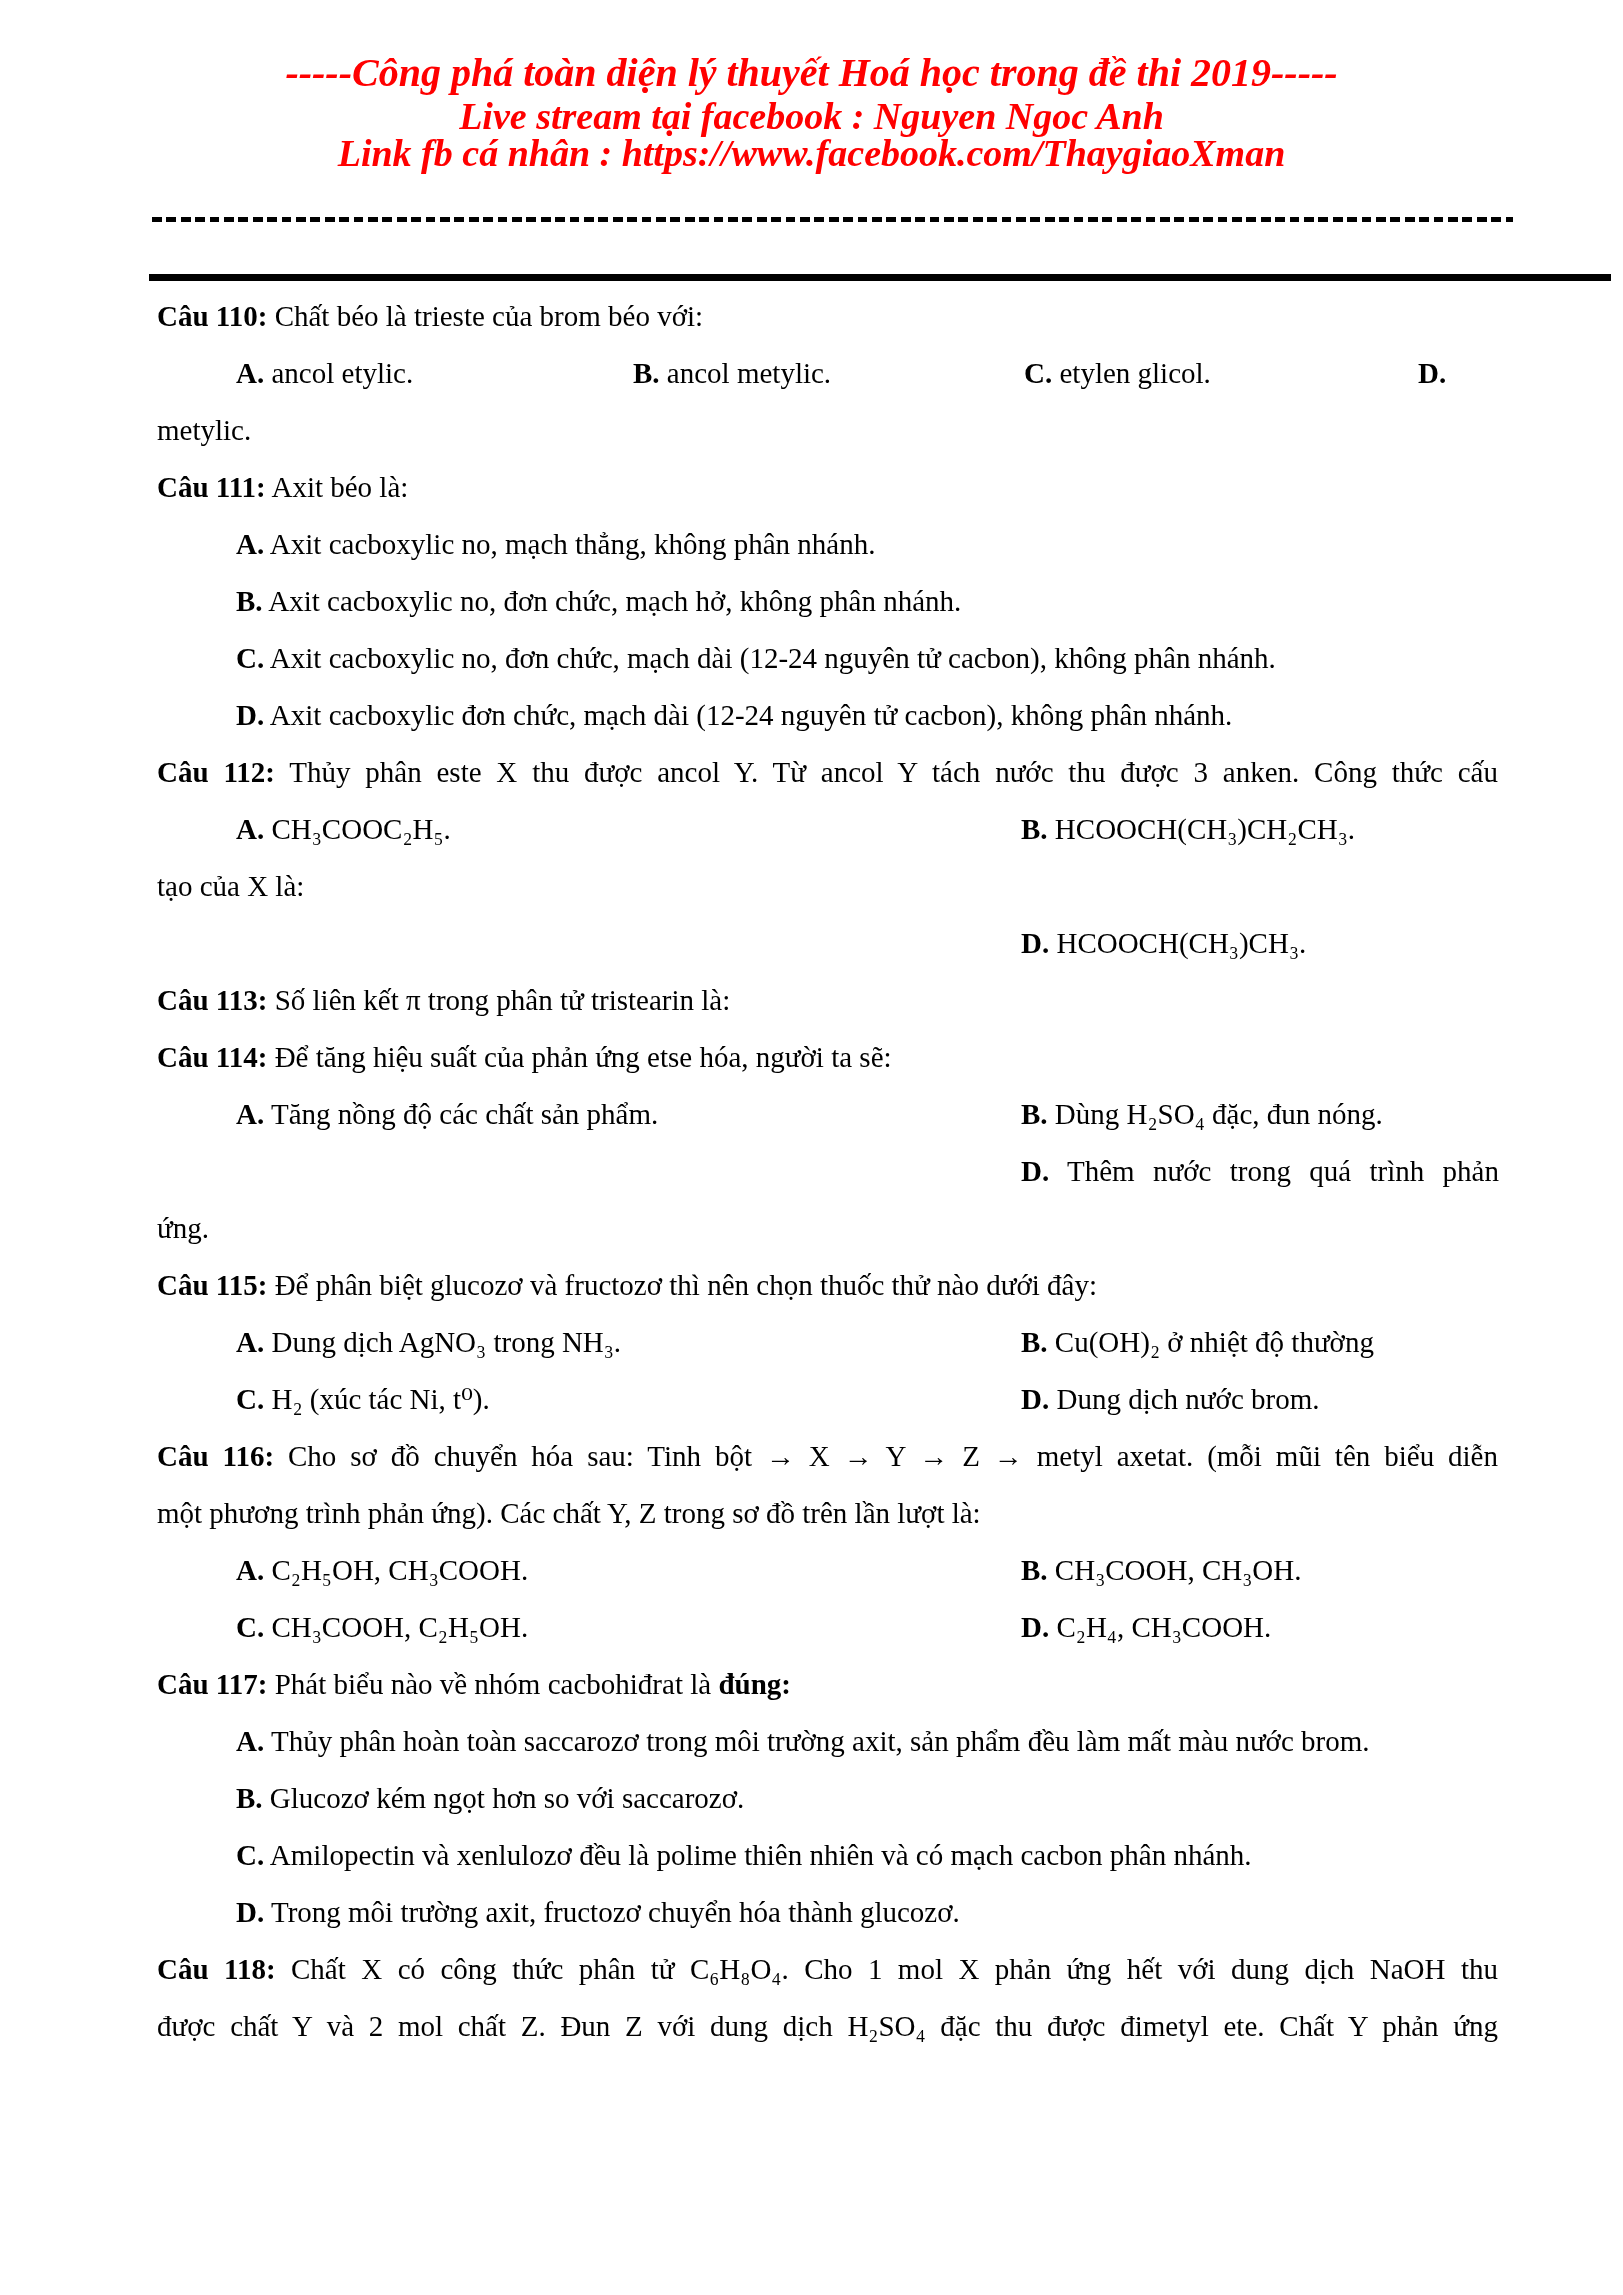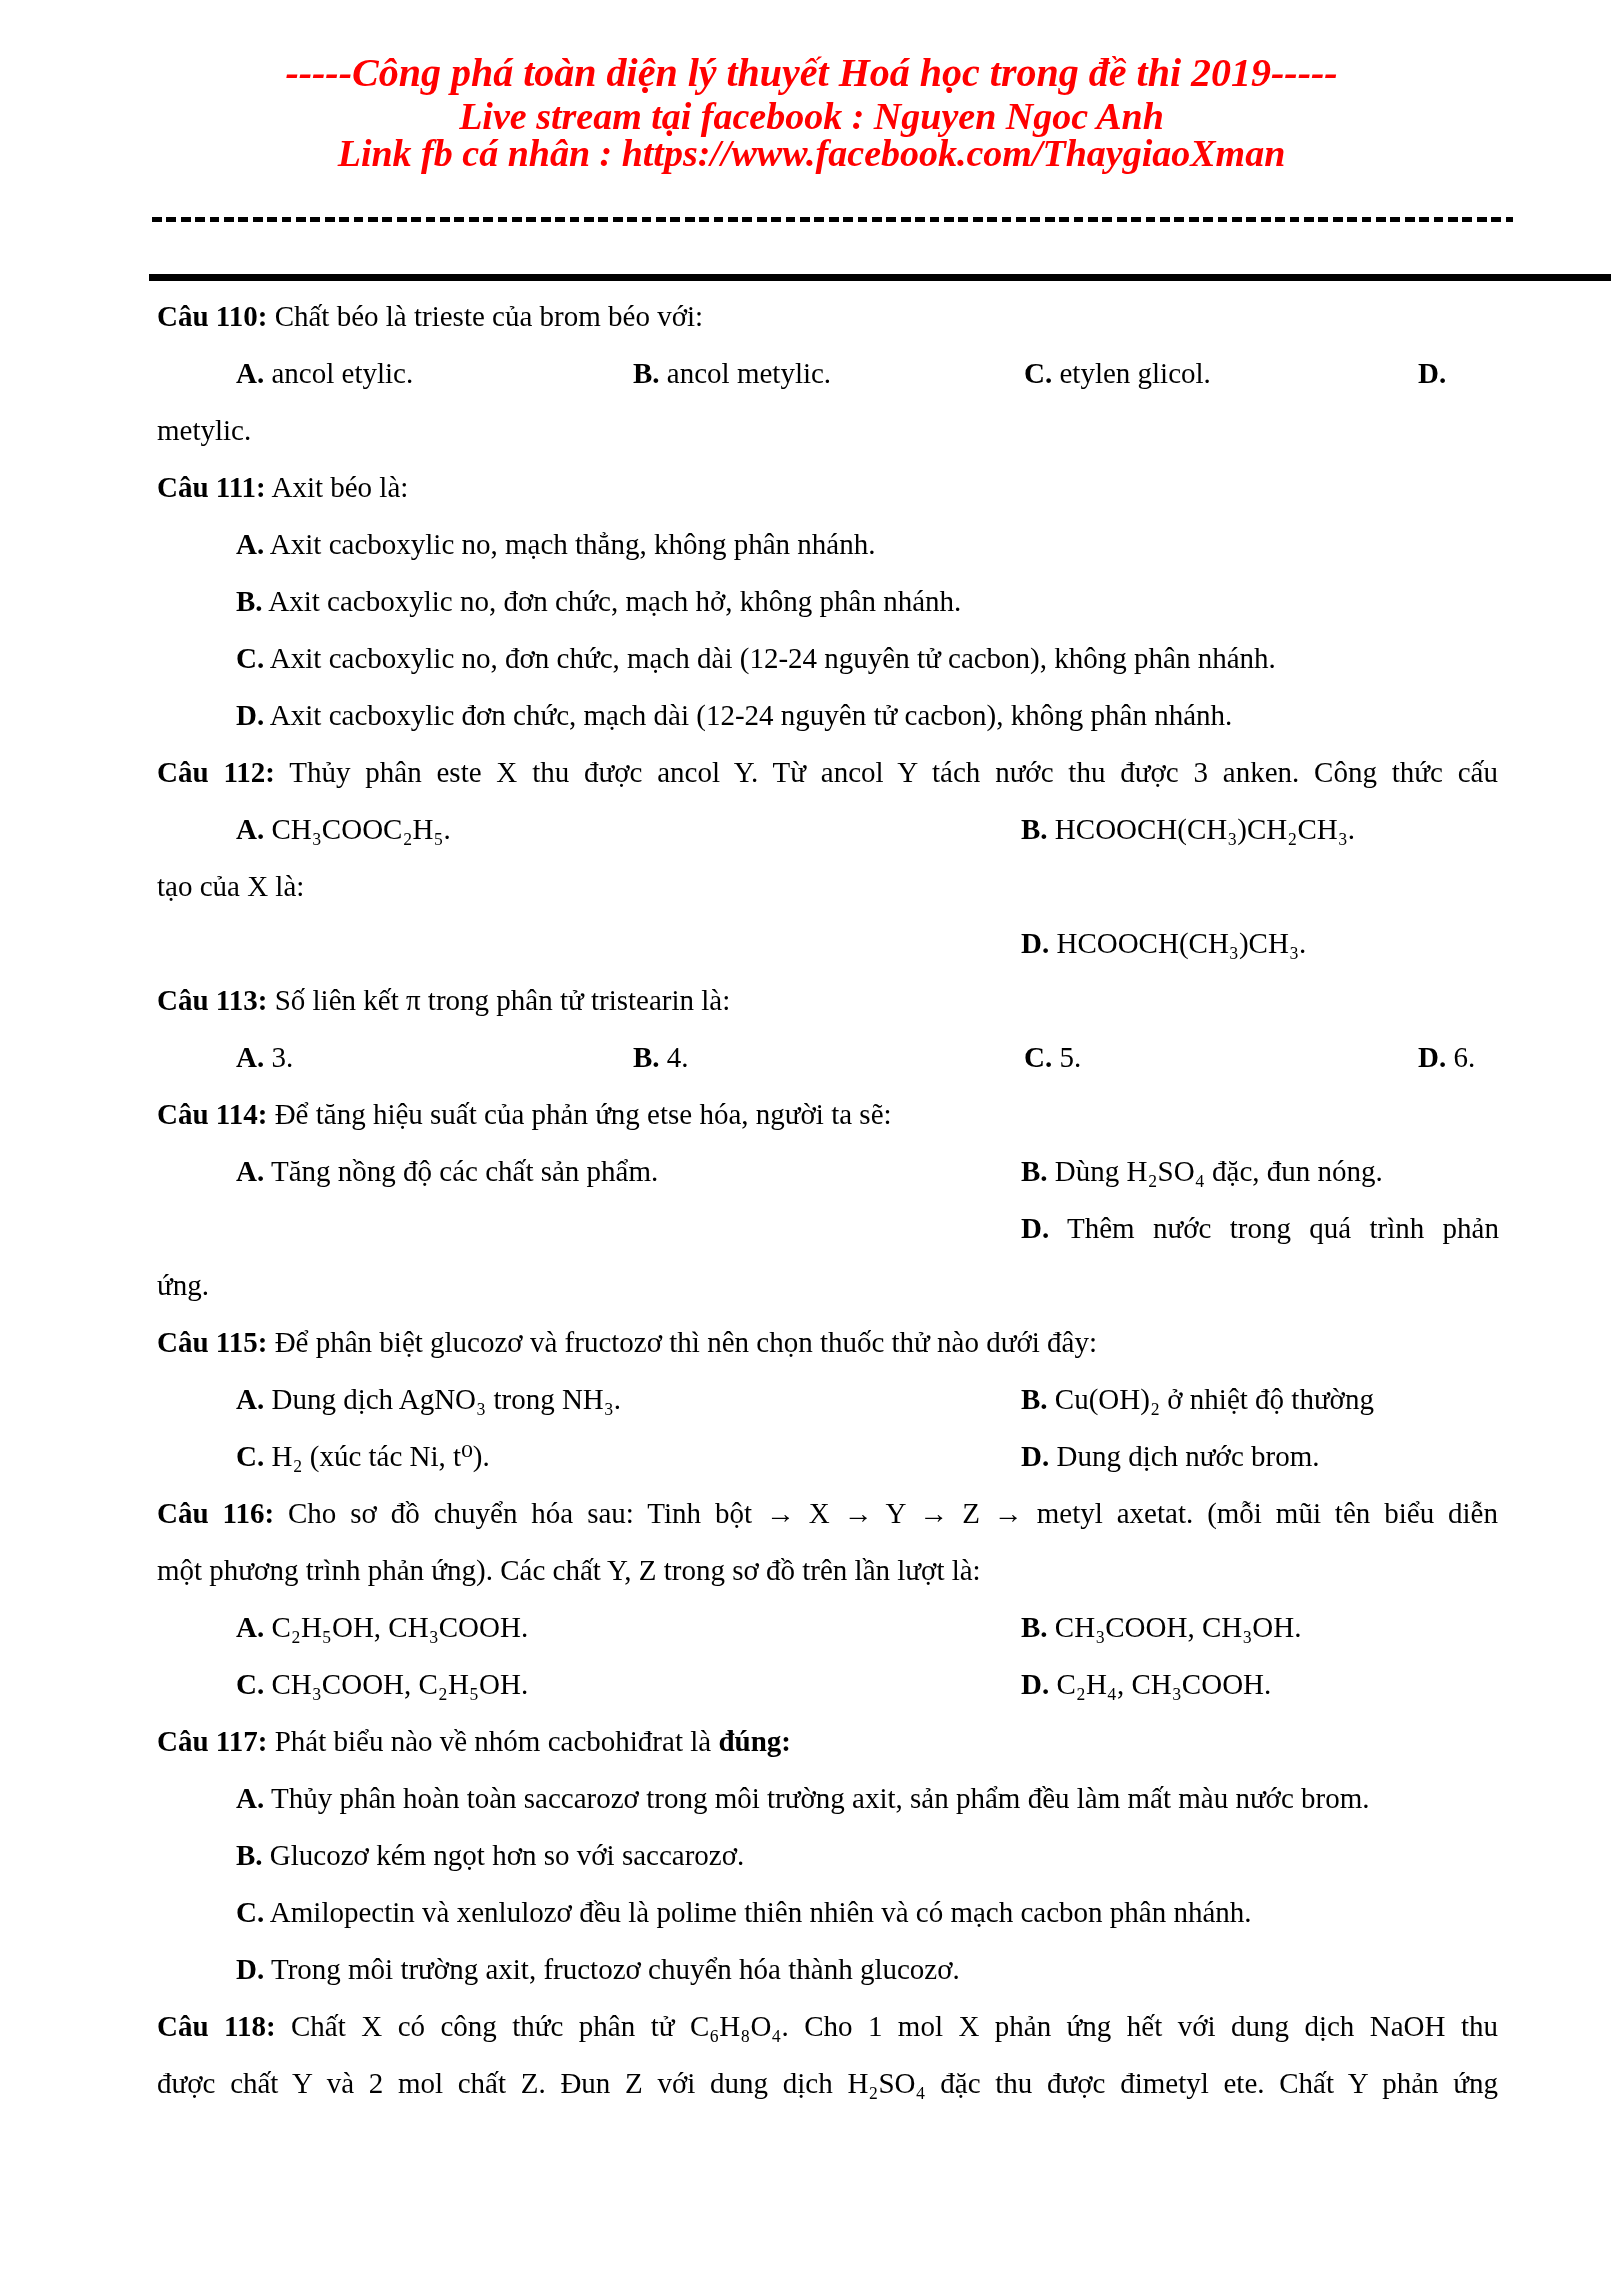--- a/index.html
+++ b/index.html
@@ -93,26 +93,20 @@
     <div class="line">
       <span class="opt c1"><span class="opt-label">A.</span> <span>CH₃COOC₂H₅.</span></span>
       <span class="opt cB"><span class="opt-label">B.</span> <span>HCOOCH(CH₃)CH₂CH₃.</span></span>
     </div>
     <div class="line">tạo của X là:</div>
     <div class="line">
       <span class="opt cB"><span class="opt-label">D.</span> <span>HCOOCH(CH₃)CH₃.</span></span>
     </div>
 
     <div class="line"><span class="qlabel">Câu 113:</span> <span>Số liên kết π trong phân tử tristearin là:</span></div>
-    <div class="line">
-      <span class="opt c1"><span class="opt-label">A.</span> <span>3.</span></span>
-      <span class="opt c2"><span class="opt-label">B.</span> <span>4.</span></span>
-      <span class="opt c3"><span class="opt-label">C.</span> <span>5.</span></span>
-      <span class="opt c4"><span class="opt-label">D.</span> <span>6.</span></span>
-    </div>
 
     <div class="line"><span class="qlabel">Câu 114:</span> <span>Để tăng hiệu suất của phản ứng etse hóa, người ta sẽ:</span></div>
     <div class="line">
       <span class="opt c1"><span class="opt-label">A.</span> <span>Tăng nồng độ các chất sản phẩm.</span></span>
       <span class="opt cB"><span class="opt-label">B.</span> <span>Dùng H₂SO₄ đặc, đun nóng.</span></span>
     </div>
     <div class="line">
       <span class="opt optwide"><span class="opt-label">D.</span> <span>Thêm nước trong quá trình phản</span></span>
     </div>
     <div class="line">ứng.</div>

